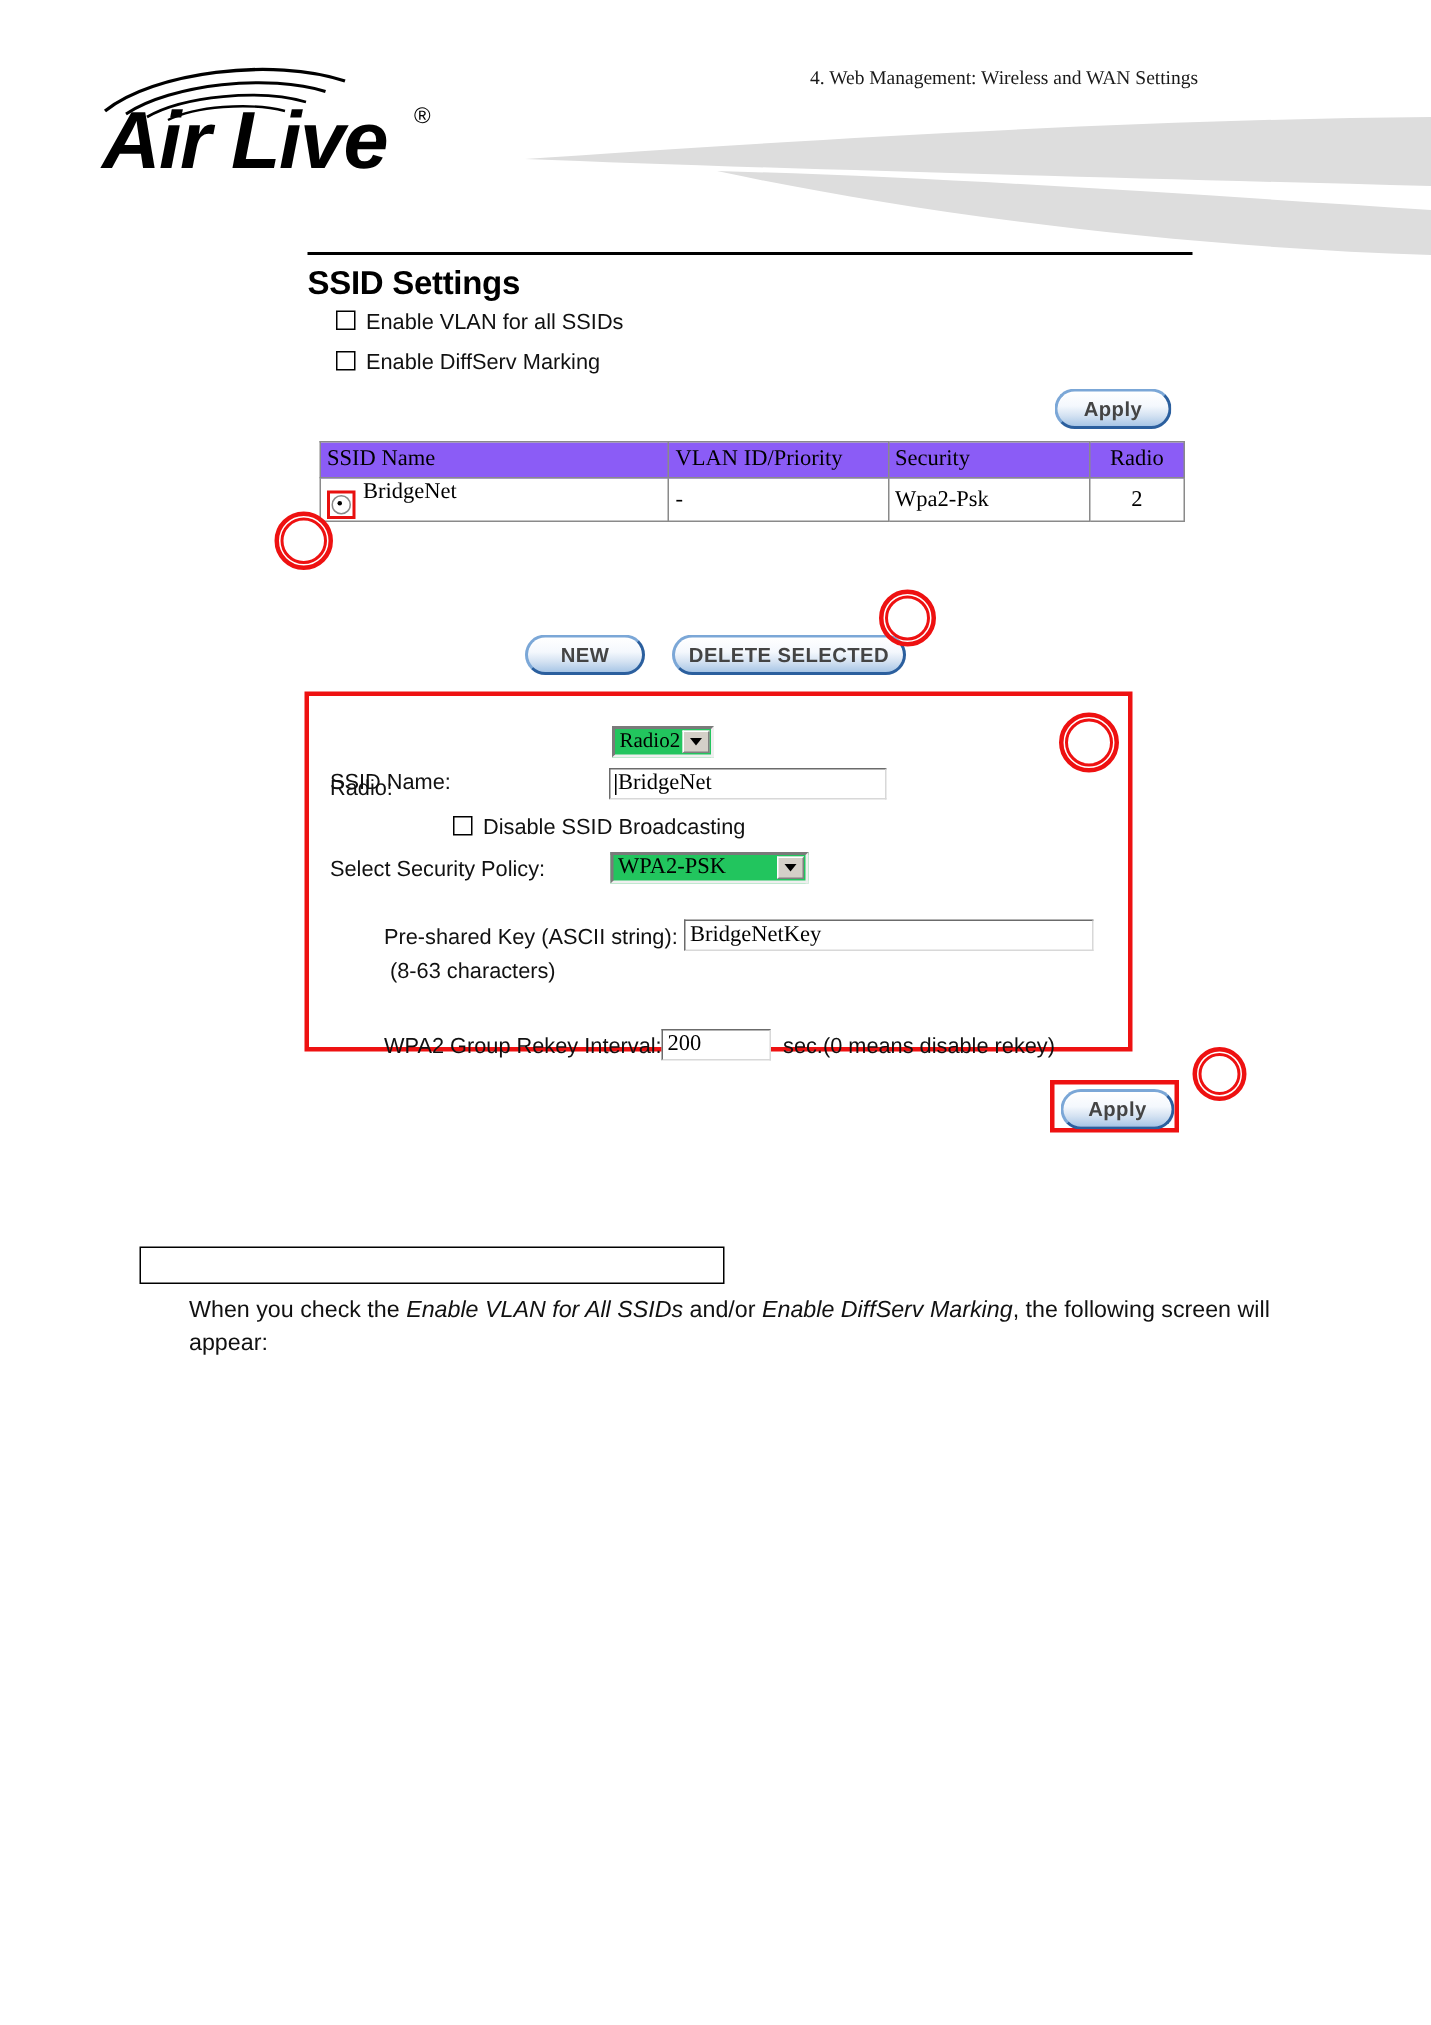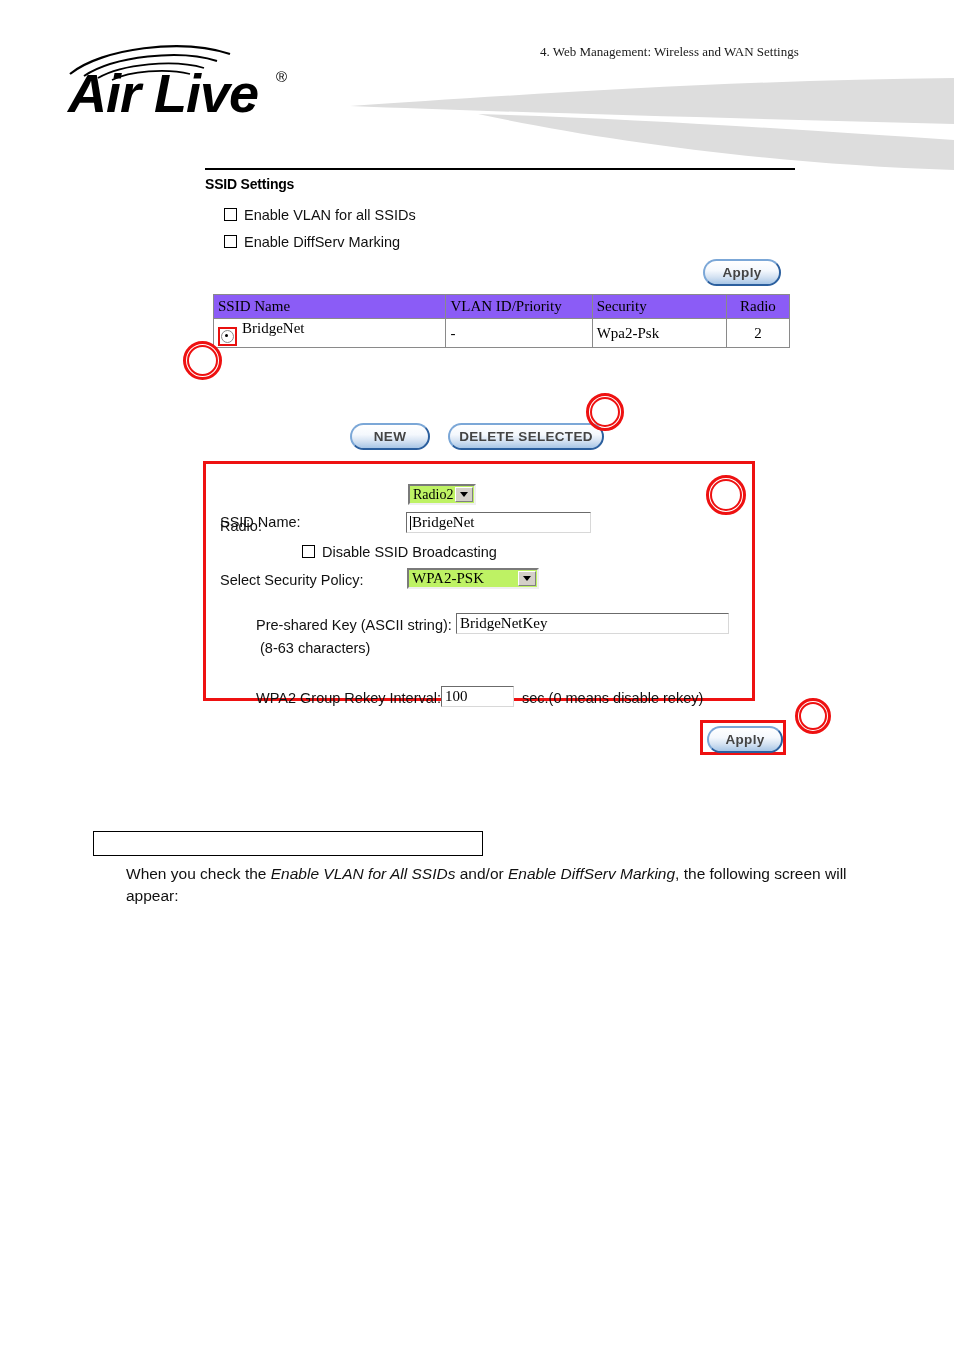--- a/index.html
+++ b/index.html
@@ -24,21 +24,21 @@
 
   
   .figure { position:absolute; left:0; top:0; width:954px; height:800px; }
 
   .hrule {
     position:absolute; left:205px; top:168px; width:590px;
     border-top:2px solid #000;
   }
   .section-title {
     position:absolute; left:205px; top:176px;
-    font-size:14px; font-weight:bold; color:#000;
+    font-size:22px; font-weight:bold; color:#000;
     letter-spacing:-0.2px;
   }
 
   
   .chk-row { position:absolute; left:224px; font-size:14.5px; color:#111; white-space:nowrap; }
   .chk-row.r1 { top:207px; }
   .chk-row.r2 { top:234px; }
   .wincheck {
     display:inline-block; width:11px; height:11px;
     border:1px solid #000; background:#fff;
@@ -97,21 +97,21 @@
   .radio-hl .winradio { margin-right:0; vertical-align:top; }
 
   
   .cfg-panel {
     position:absolute; left:203px; top:461px; width:552px; height:240px;
     border:3px solid #ee1111; box-sizing:border-box; background:#fff;
   }
   .cfg-label { position:absolute; font-size:14.5px; color:#111; white-space:nowrap; }
 
   .winselect {
-    position:absolute; background:#bef264; border:2px solid;
+    position:absolute; background:#22c55e; border:2px solid;
     border-color:#7a7a7a #efefef #efefef #7a7a7a;
     box-sizing:border-box; display:flex; align-items:center;
     font-family:"Liberation Serif", serif; font-size:14px; color:#000;
     padding-left:3px; height:21px;
   }
   .winselect .arrowbox {
     position:absolute; right:1px; top:1px; bottom:1px; width:16px;
     background:#d4d0c8; border:1px solid;
     border-color:#ffffff #808080 #808080 #ffffff;
     display:flex; align-items:center; justify-content:center;
@@ -256,21 +256,21 @@
     <div class="cfg-label" style="left:50px; top:153px;">Pre-shared Key (ASCII string):</div>
     <div class="wintext" style="left:250px; top:149px; width:273px;">
       <span>BridgeNetKey</span>
     </div>
 
     <div class="cfg-label" style="left:54px; top:176px;">(8-63 characters)</div>
 
 
     <div class="cfg-label" style="left:50px; top:226px;">WPA2 Group Rekey Interval:</div>
     <div class="wintext" style="left:235px; top:222px; width:73px;">
-      <span>100</span>
+      <span>200</span>
     </div>
     <div class="cfg-label" style="left:316px; top:226px;">sec.(0 means disable rekey)</div>
 
     <div class="anncircle" style="left:500px; top:11px; width:40px; height:40px;">
       <span class="ring-o"></span>
         <span class="ring-i"></span>
     </div>
   </div>
 
   <div class="apply-hl"></div>

